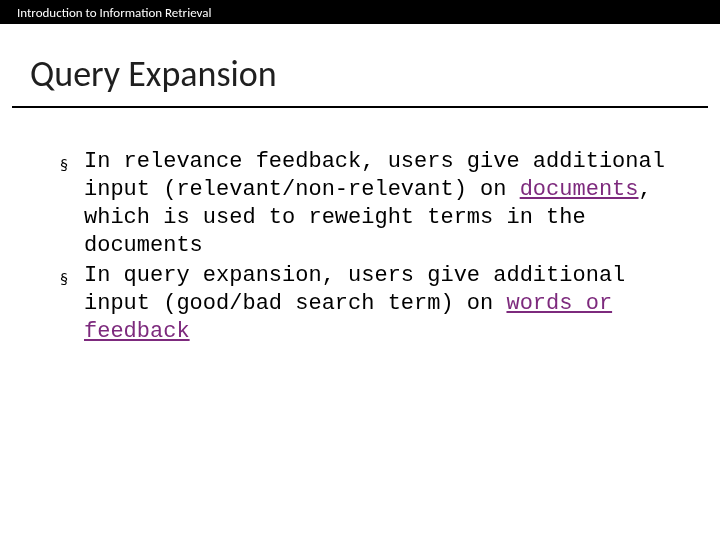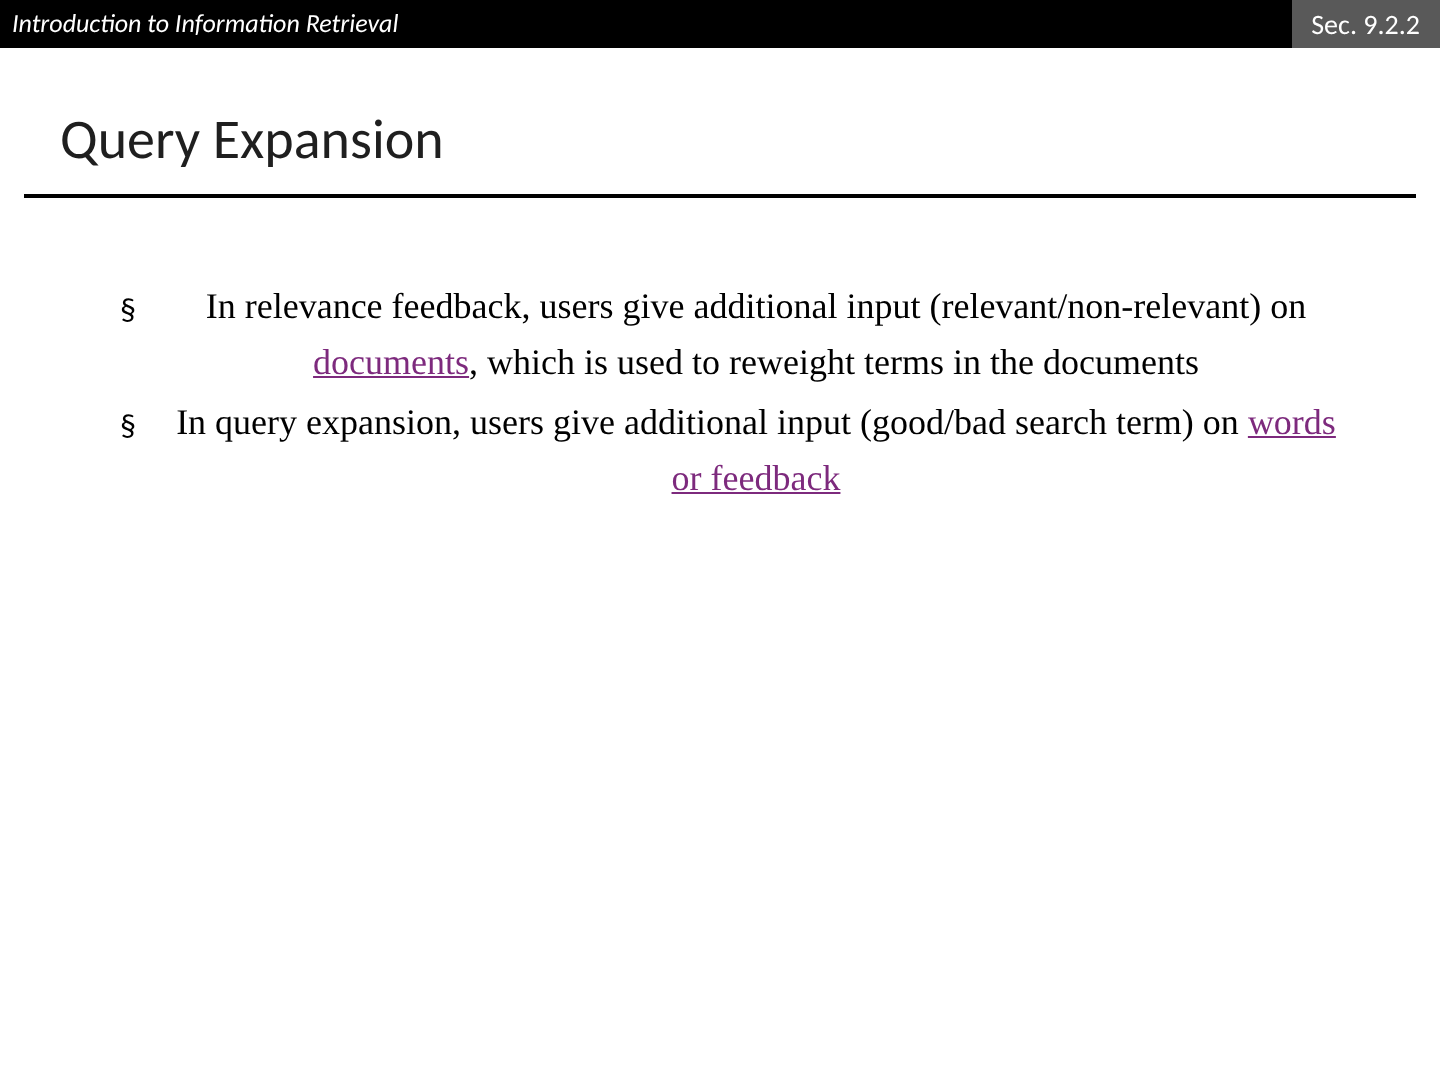--- a/index.html
+++ b/index.html
@@ -14,40 +14,40 @@
   .header-bar {
     width: 100%;
     height: 24px;
     background: #000;
     display: flex;
     align-items: center;
     justify-content: space-between;
   }
   .header-left {
     color: #fff;
-    font-style: italic;
     font-size: 13px;
     padding-left: 6px;
     font-family: Calibri, sans-serif;
+    margin-left: 11px;
   }
   .header-right {
     background: #595959;
     color: #fff;
     font-size: 14px;
     height: 100%;
     display: flex;
     align-items: center;
     padding: 0 10px;
     font-family: Calibri, sans-serif;
   }
   .title-wrap {
     padding: 28px 30px 6px 30px;
   }
   .title {
-    font-size: 28px;
+    font-size: 36px;
     color: #1f1f1f;
     font-weight: 400;
     font-family: Calibri, "Segoe UI", sans-serif;
   }
   .title-rule {
     margin: 4px 12px 0 12px;
     border: none;
     border-top: 2px solid #000;
   }
   .content {
@@ -60,37 +60,35 @@
   }
   .bullet-mark {
     width: 24px;
     flex: 0 0 24px;
     font-size: 16px;
     color: #000;
     line-height: 30px;
     padding-top: 2px;
   }
   .bullet-text {
-    font-size: 18px;
+    font-size: 22px;
     line-height: 28px;
     color: #000;
-    font-family: Liberation Serif, serif;
-    text-align: center;
+    font-family: Liberation Mono, monospace;
   }
   .underline {
     text-decoration: underline;
     color: #7d2a7d;
   }
 </style>
 </head>
 <body>
 
 <div class="header-bar">
   <div class="header-left">Introduction to Information Retrieval</div>
-  <div class="header-right">Sec. 9.2.2</div>
 </div>
 
 <div class="title-wrap">
   <div class="title">Query Expansion</div>
 </div>
 <hr class="title-rule">
 
 <div class="content">
   <div class="bullet-item">
     <div class="bullet-mark">§</div>

